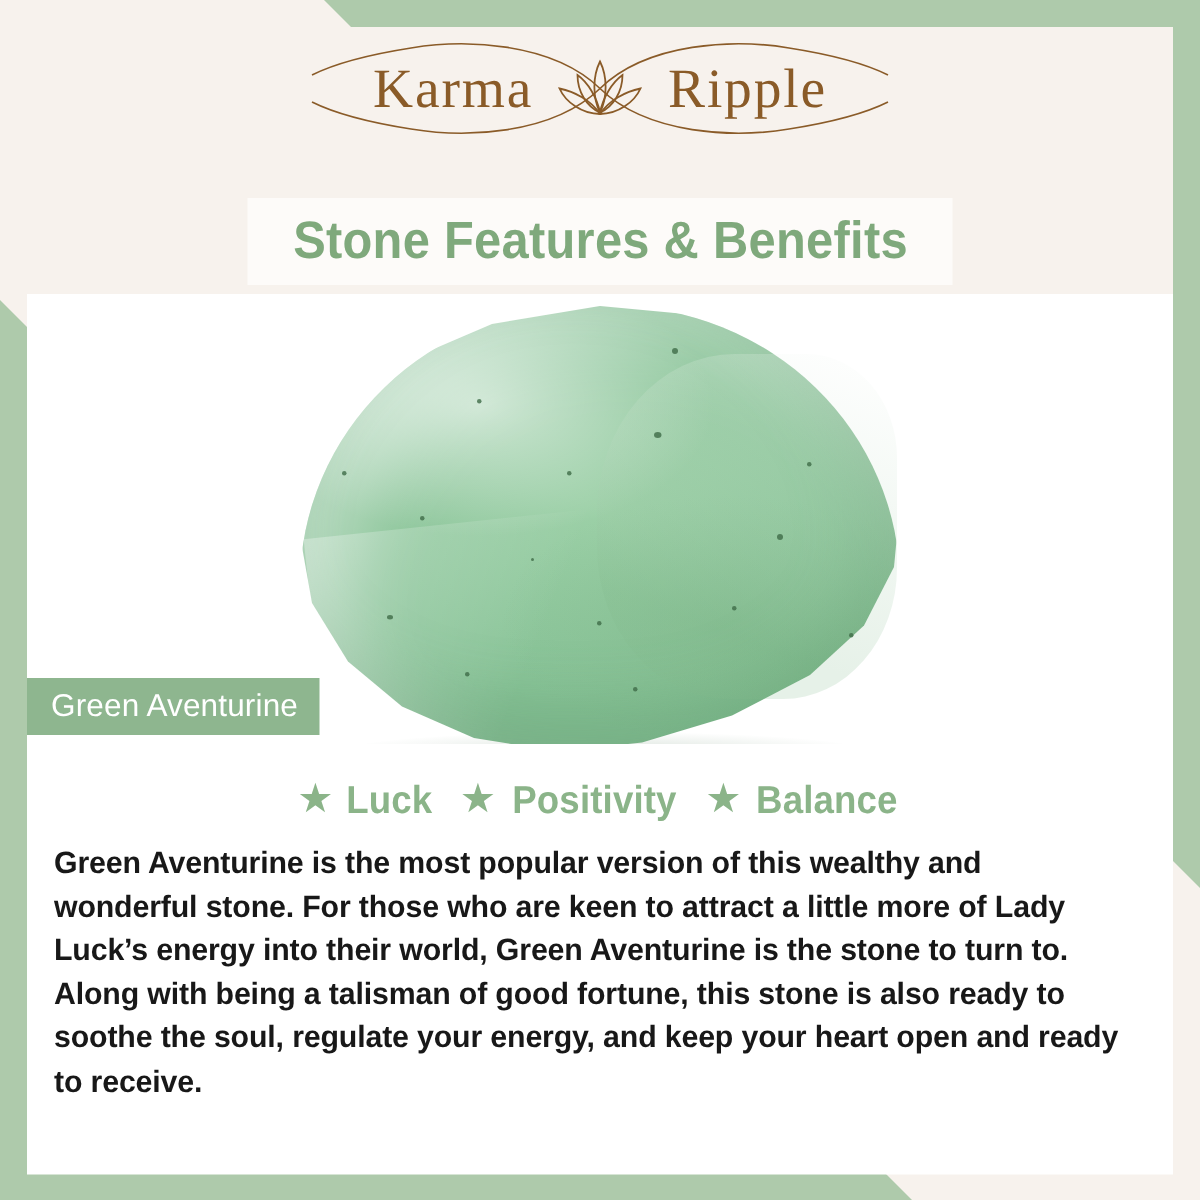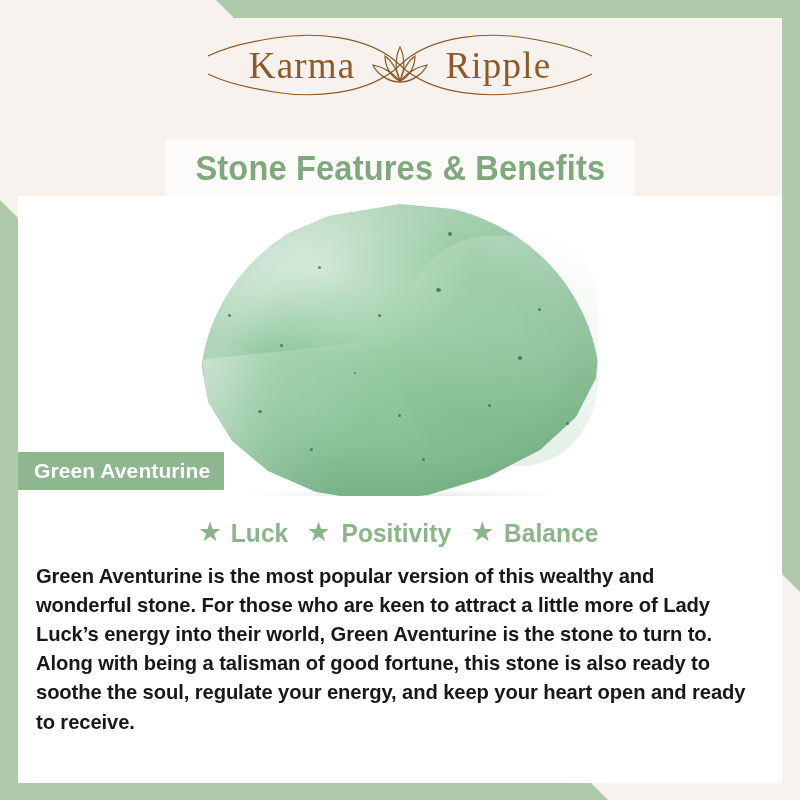--- a/index.html
+++ b/index.html
@@ -56,21 +56,21 @@
     bottom: 0;
     width: 800px;
     height: 18px;
     background: #aecaab;
     clip-path: polygon(0 0, 590px 0, 608px 18px, 0 18px);
   }
 
   
   .brand {
     position: absolute;
-    top: 26px;
+    top: 20px;
     left: 0;
     width: 800px;
     height: 78px;
     display: flex;
     align-items: flex-end;
     justify-content: center;
   }
   .brand-inner {
     position: relative;
     width: 420px;
@@ -104,21 +104,21 @@
     transform: translate(-50%, -50%);
     width: 64px;
     height: 48px;
     z-index: 4;
   }
 
   
   .title-band {
     position: absolute;
     left: 165px;
-    top: 139px;
+    top: 132px;
     width: 470px;
     height: 58px;
     background: #fdfbf9;
     display: flex;
     align-items: center;
     justify-content: center;
   }
   .title-text {
     font-family: "Liberation Sans Narrow", "Liberation Sans", sans-serif;
     font-weight: bold;
@@ -207,21 +207,21 @@
     top: 452px;
     height: 38px;
     padding: 0 14px 0 16px;
     display: flex;
     align-items: center;
     background: rgba(126,172,128,0.88);
   }
   .name-ribbon-text {
     color: #ffffff;
     font-size: 21px;
-    font-weight: bold;
+    font-weight: normal;
     letter-spacing: 0.1px;
     white-space: nowrap;
   }
 
   
   .body-card {
     position: absolute;
     left: 18px;
     top: 496px;
     width: 764px;

